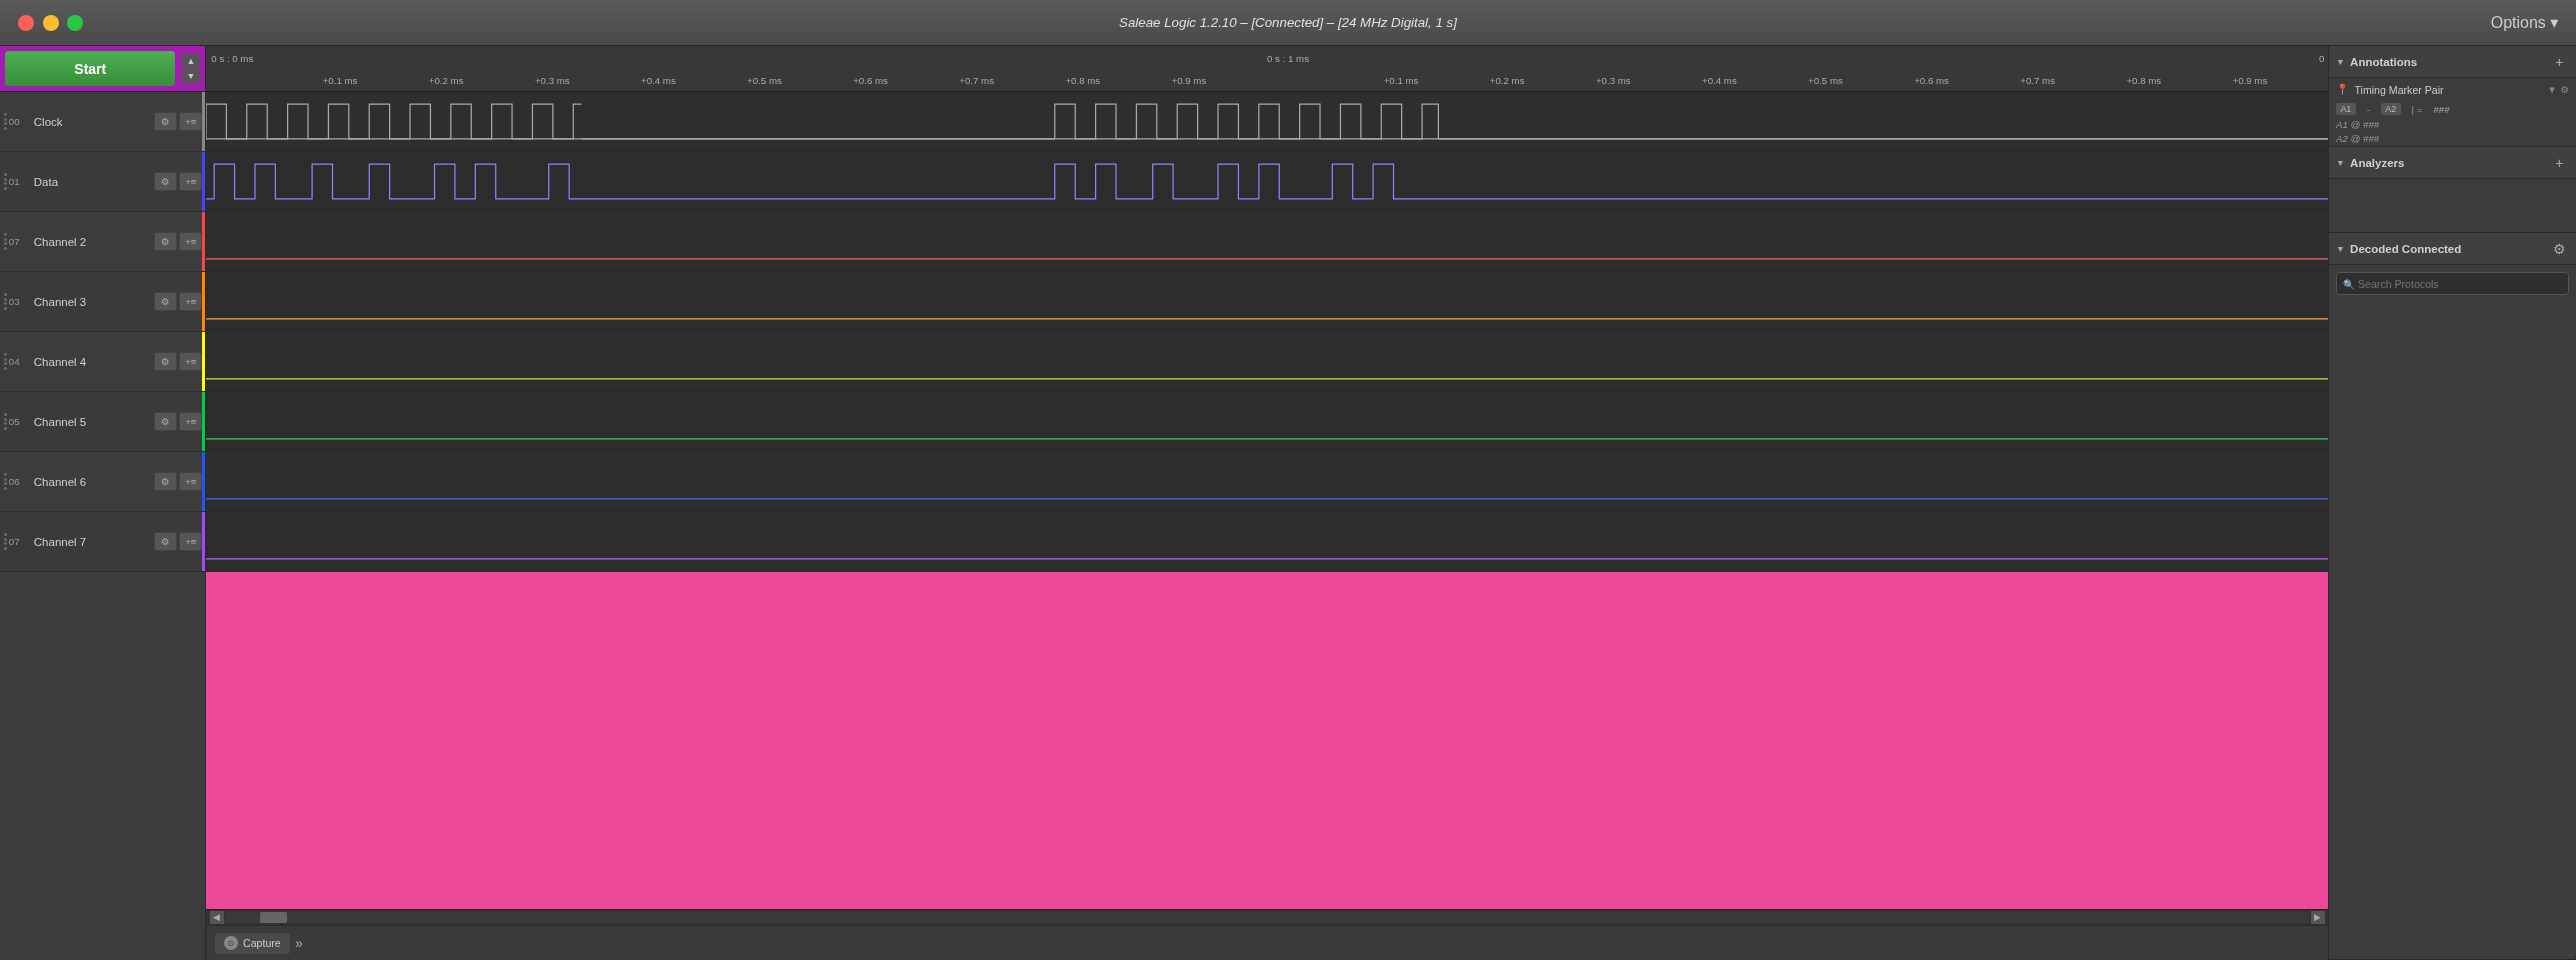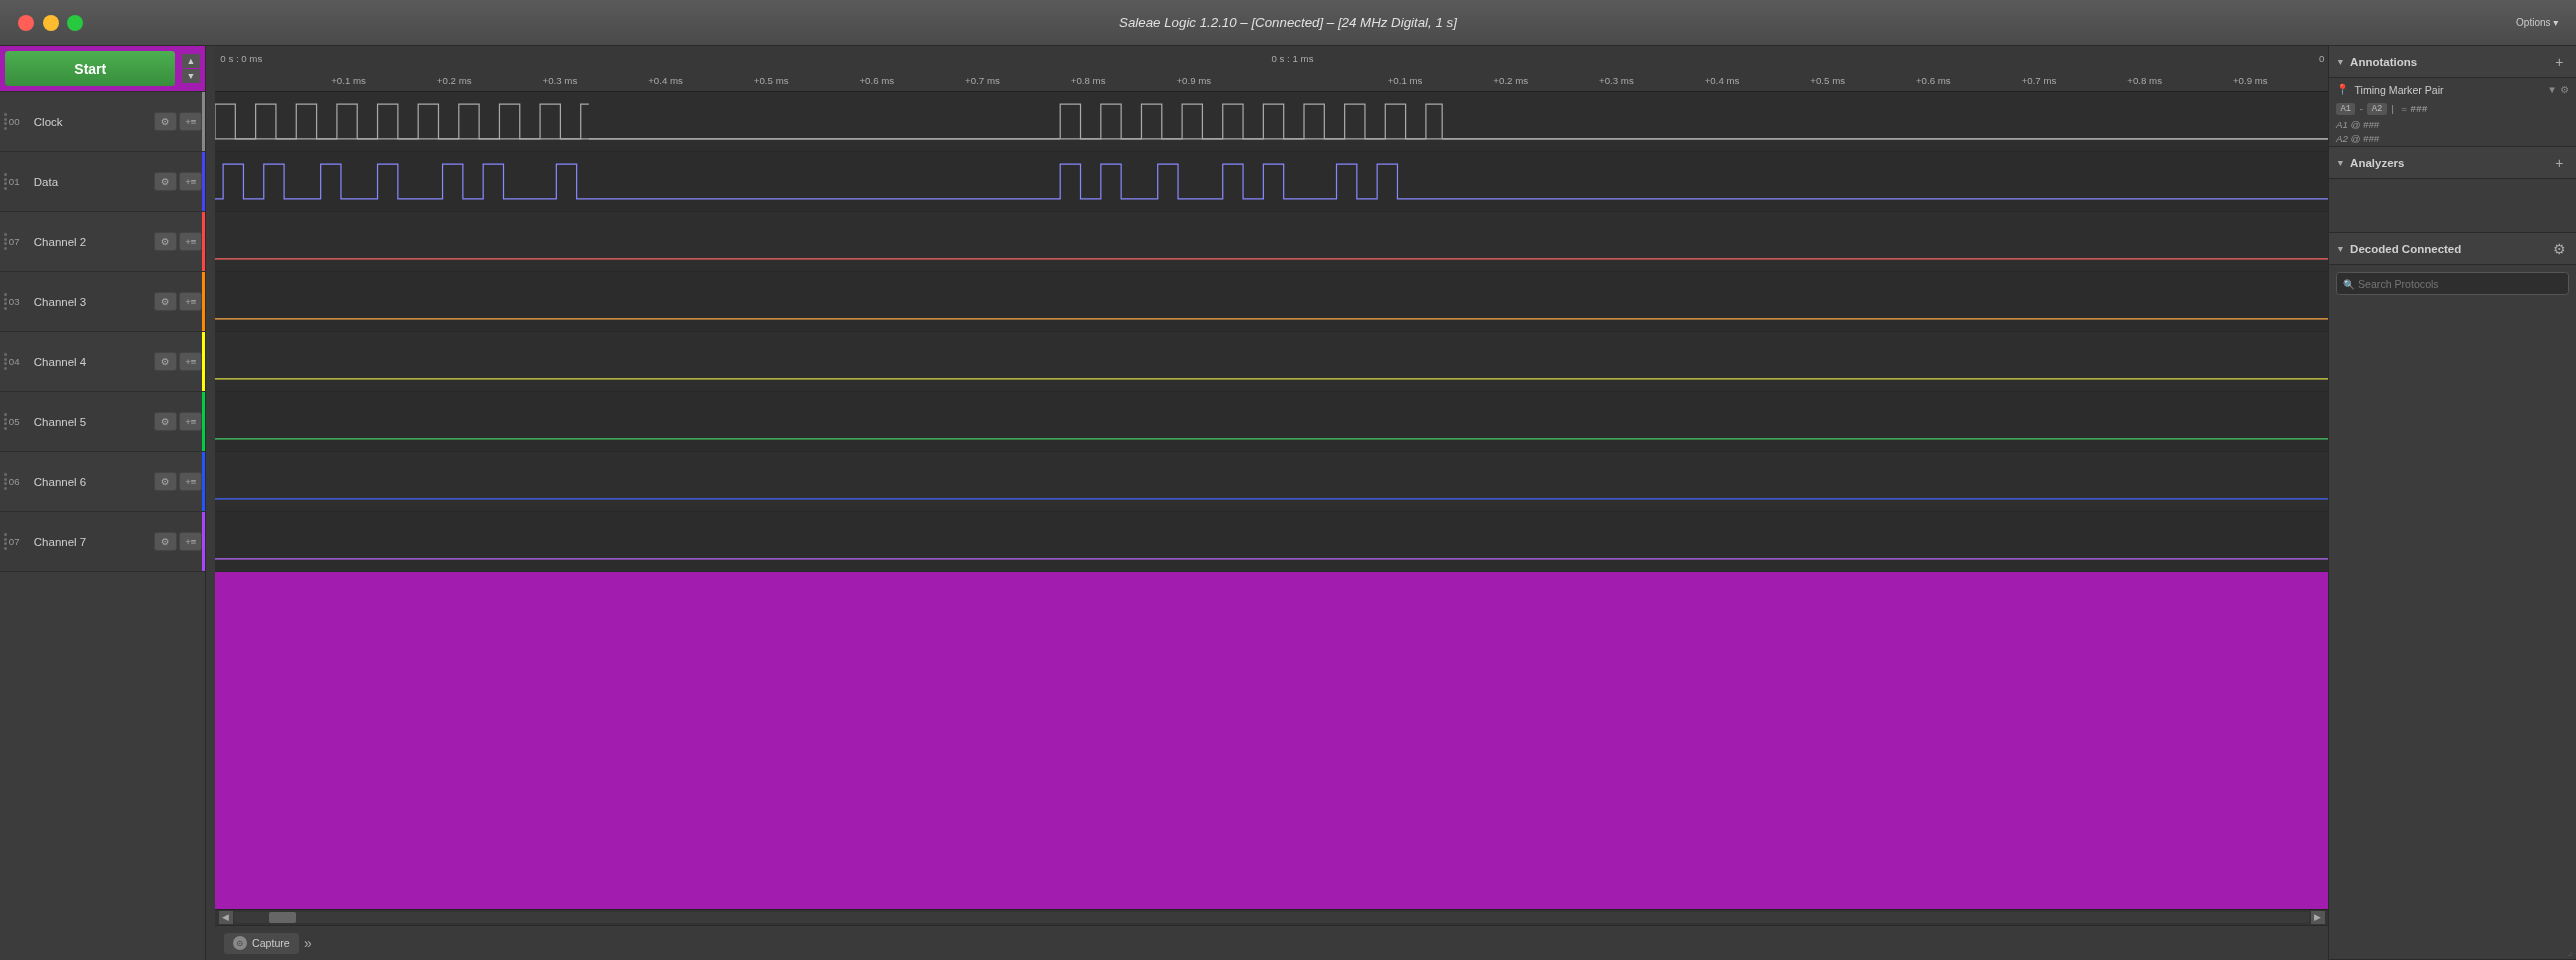--- a/index.html
+++ b/index.html
@@ -48,21 +48,21 @@
       color: #e0e0e0;
       font-weight: 400;
       font-style: italic;
     }
     #options-btn {
       position: absolute;
       right: 17.7px;
       background: none;
       border: none;
       color: #ccc;
-      font-size: 10px;
+      font-size: 16px;
       cursor: pointer;
     }
 
     
     #main-layout {
       display: flex;
       flex: 1;
       overflow: hidden;
     }
 
@@ -170,22 +170,21 @@
       position: absolute;
       right: 0;
     }
 
     
     #center-panel {
       flex: 1;
       display: flex;
       flex-direction: column;
       overflow: hidden;
-      background: #a21caf;
-      margin-left: 9px;
+      background: #ec4899;
     }
 
     #timeline-header {
       height: 46px;
       background: #383838;
       border-bottom: 0.9px solid #222;
       display: flex;
       flex-direction: column;
       justify-content: center;
       flex-shrink: 0;
@@ -361,22 +360,21 @@
       font-size: 9.7px;
       cursor: pointer;
     }
 
     #a1a2-row {
       display: flex;
       align-items: center;
       padding: 1.8px 7px;
       font-size: 9.7px;
       color: #999;
-      gap: 3px;
-      font-family: Liberation Mono, monospace;
+      gap: 11px;
     }
     .marker-badge {
       background: #555;
       border-radius: 2.7px;
       padding: 0.9px 4.4px;
       font-size: 8.9px;
       color: #bbb;
     }
     .marker-value {
       color: #aaa;

